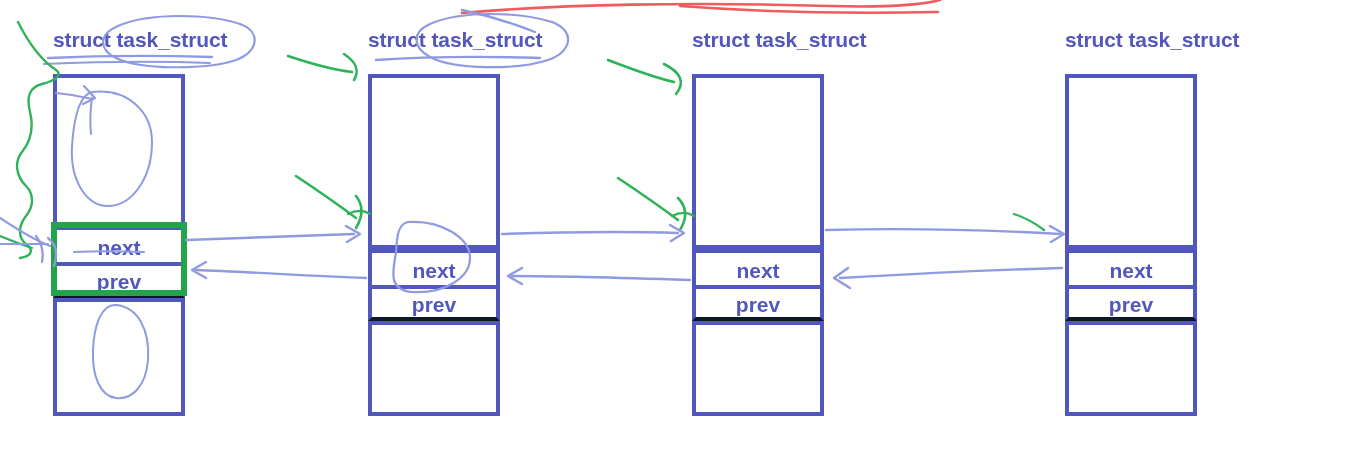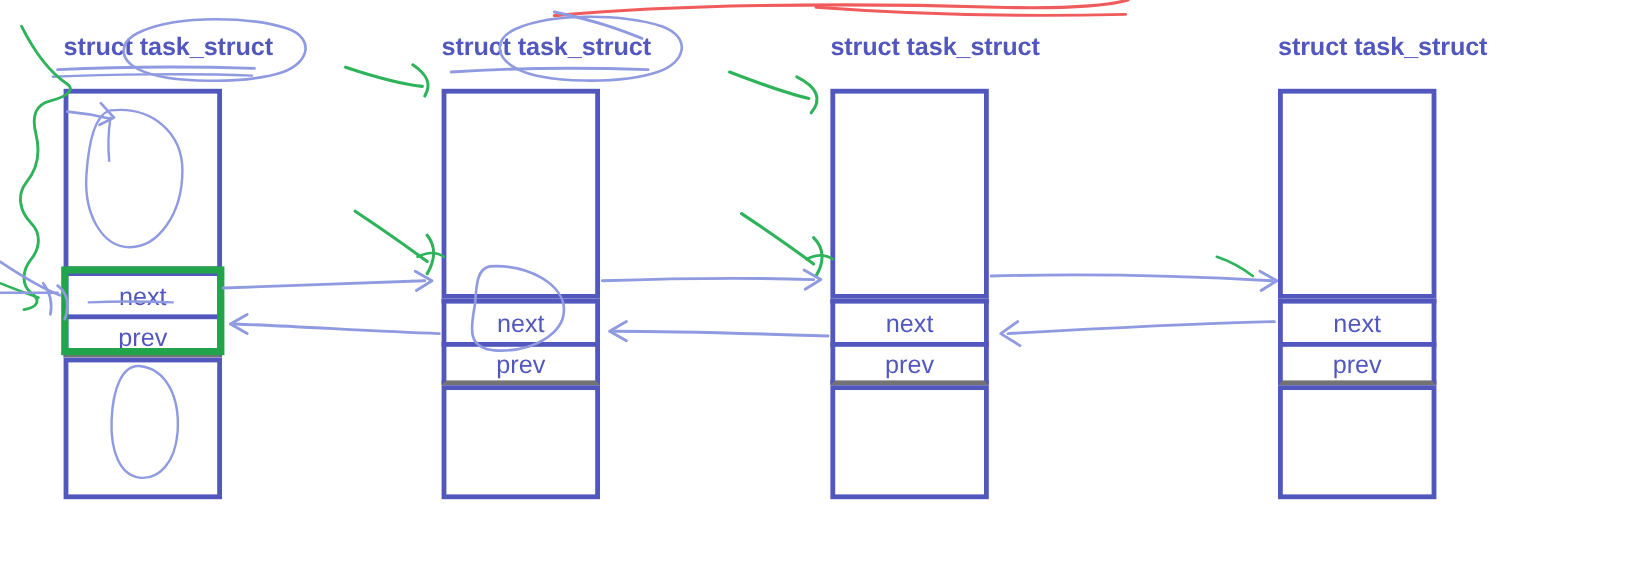--- a/index.html
+++ b/index.html
@@ -58,24 +58,24 @@
     justify-content: center;
   }
   .cell-pad {
     border-left: 4px solid #5257bd;
     border-right: 4px solid #5257bd;
   }
   .cell-top {
     border-top: 4px solid #5257bd;
   }
   .cell-bot {
-    border-bottom: 4px solid #737373;
+    border-bottom: 4px solid #0f172a;
   }
   .cell-label {
-    font-weight: normal;
+    font-weight: bold;
     font-size: 21px;
     color: #5257bd;
     line-height: 1;
     position: relative;
     top: 1px;
   }
   .highlight-ring {
     position: absolute;
     box-sizing: border-box;
     border: 6px solid #22a44b;

